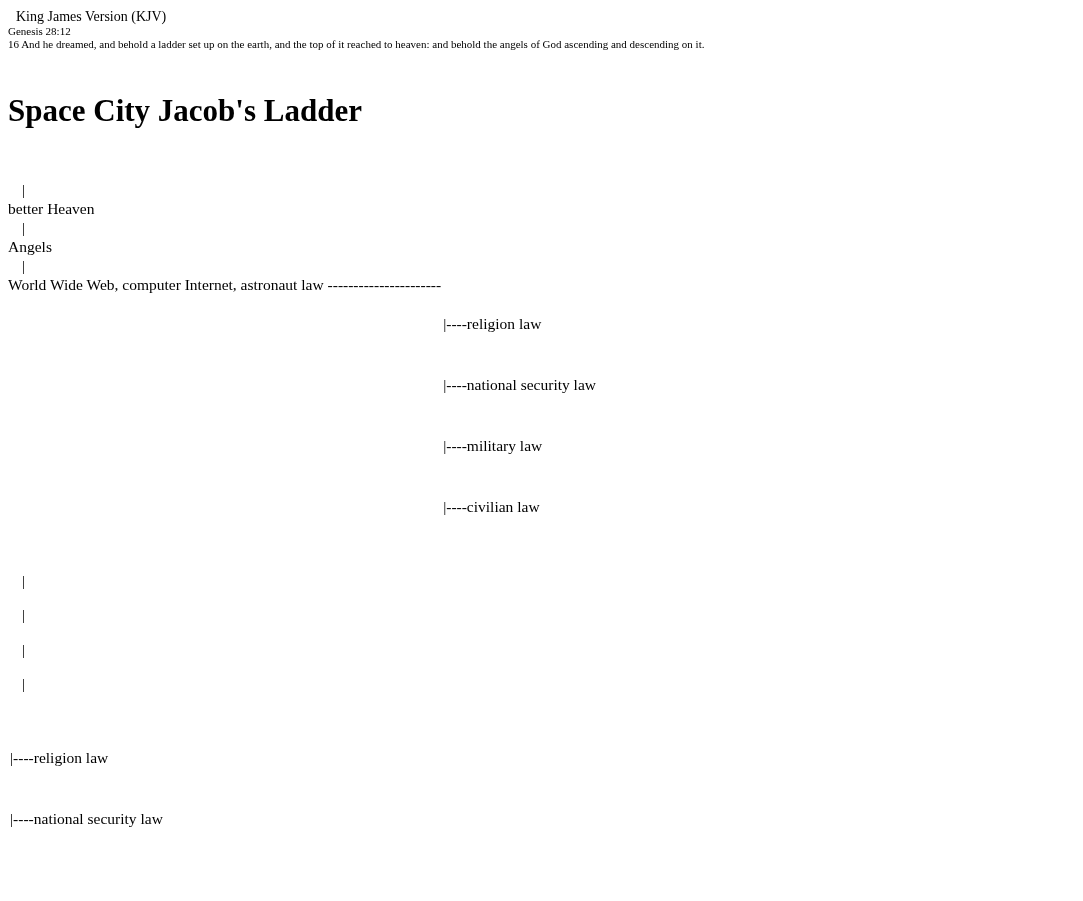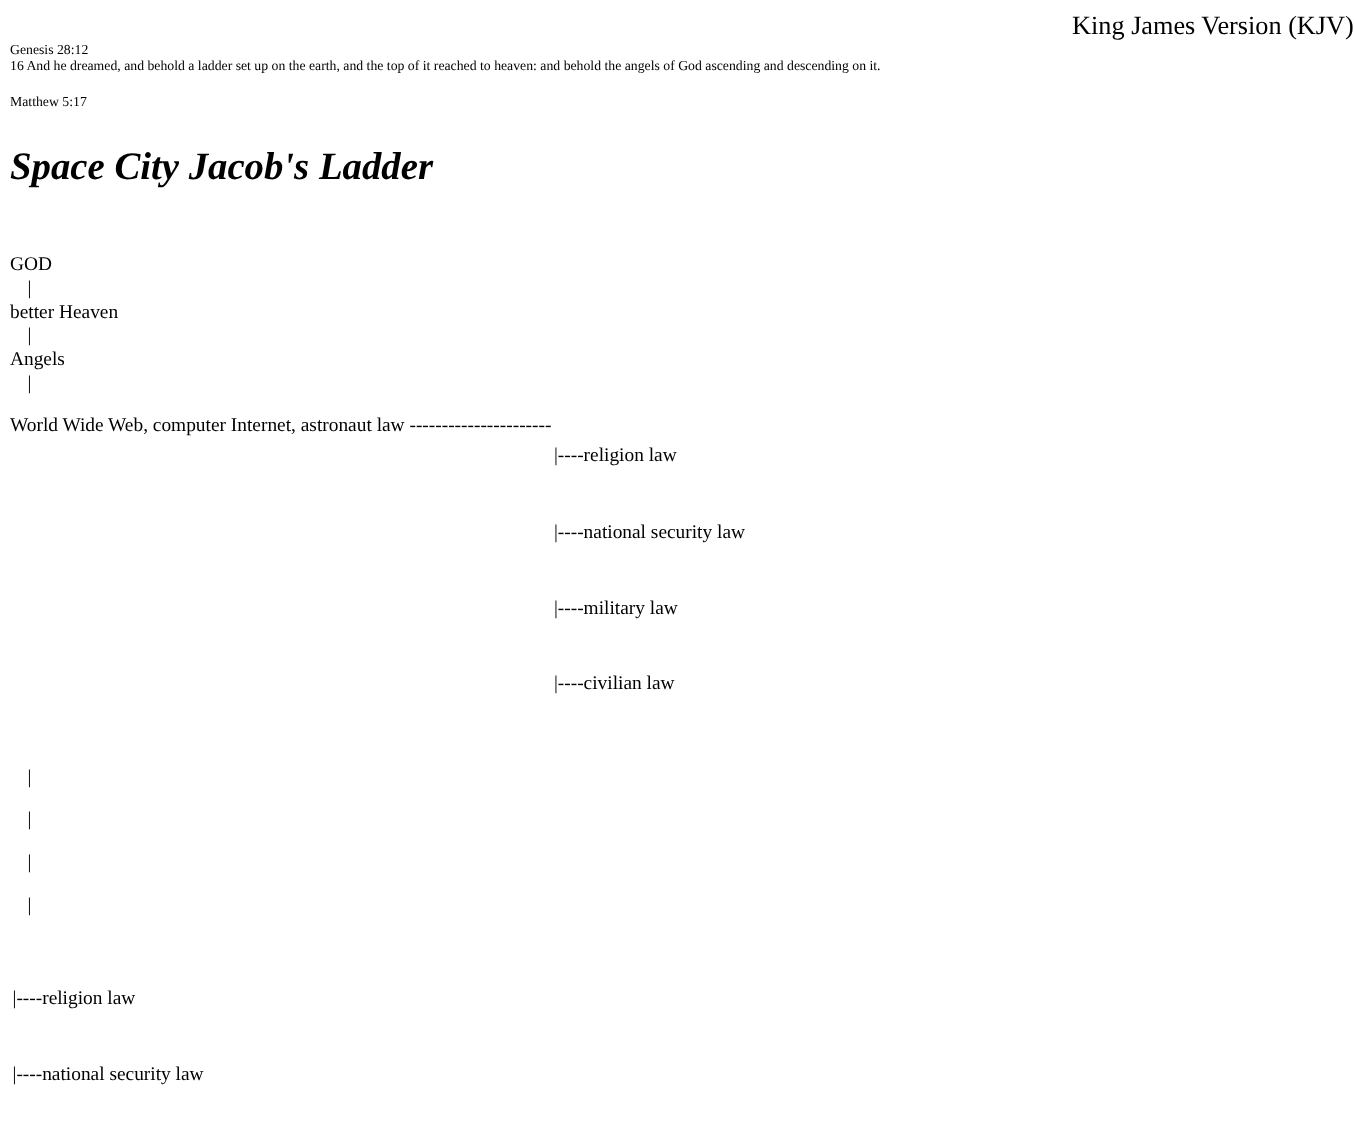--- a/index.html
+++ b/index.html
@@ -12,41 +12,39 @@
     min-height: 901px;
     font-family: "Liberation Serif", serif;
     color: #000000;
     font-size: 16px;
   }
   .page {
     padding: 8px 0 0 8px;
     box-sizing: border-box;
   }
   .scripture-header {
-    font-size: 21px;
+    font-size: 14px;
     line-height: 1.22;
     margin: 0;
     padding-left: 8px;
-    text-align: right;
   }
   .scripture-line {
     font-size: 11px;
     line-height: 1.22;
     margin: 0;
   }
   .gap {
     height: 16px;
   }
   h1.title {
     font-family: "Liberation Serif", serif;
     font-size: 31px;
     font-weight: bold;
     margin: 24px 0 0 0;
     line-height: 1.2;
-    font-style: italic;
   }
   .ladder {
     margin-top: 52px;
     font-family: "Liberation Serif", serif;
     font-size: 15.5px;
     line-height: 1.22;
   }
   .node-line {
     white-space: pre;
     margin: 0;
@@ -61,21 +59,20 @@
   .block {
     position: relative;
   }
   .row {
     display: flex;
     align-items: flex-start;
     white-space: pre;
   }
   .left-col {
     white-space: pre;
-    margin-top: 16px;
   }
   .branch-col {
     white-space: pre;
     margin-left: 0;
   }
   .branch-line {
     white-space: pre;
     margin: 2px;
     line-height: 1.22;
   }
@@ -88,28 +85,26 @@
 </head>
 <body>
 
 <div class="page">
 
   <div>
     <p class="scripture-header">King James Version (KJV)</p>
     <p class="scripture-line">Genesis 28:12</p>
     <p class="scripture-line">16 And he dreamed, and behold a ladder set up on the earth, and the top of it reached to heaven: and behold the angels of God ascending and descending on it.</p>
     <div class="gap"></div>
-    <p class="scripture-line">Matthew 5:17</p>
   </div>
 
   <h1 class="title">Space City Jacob's Ladder</h1>
 
   <div class="ladder">
 
-    <p class="node-line">GOD</p>
     <p class="bar">|</p>
     <p class="node-line">better Heaven</p>
     <p class="bar">|</p>
     <p class="node-line">Angels</p>
     <p class="bar">|</p>
 
     <div class="block">
       <div class="row">
         <span class="left-col">World Wide Web, computer Internet, astronaut law ----------------------</span>
         <span class="branch-col">

